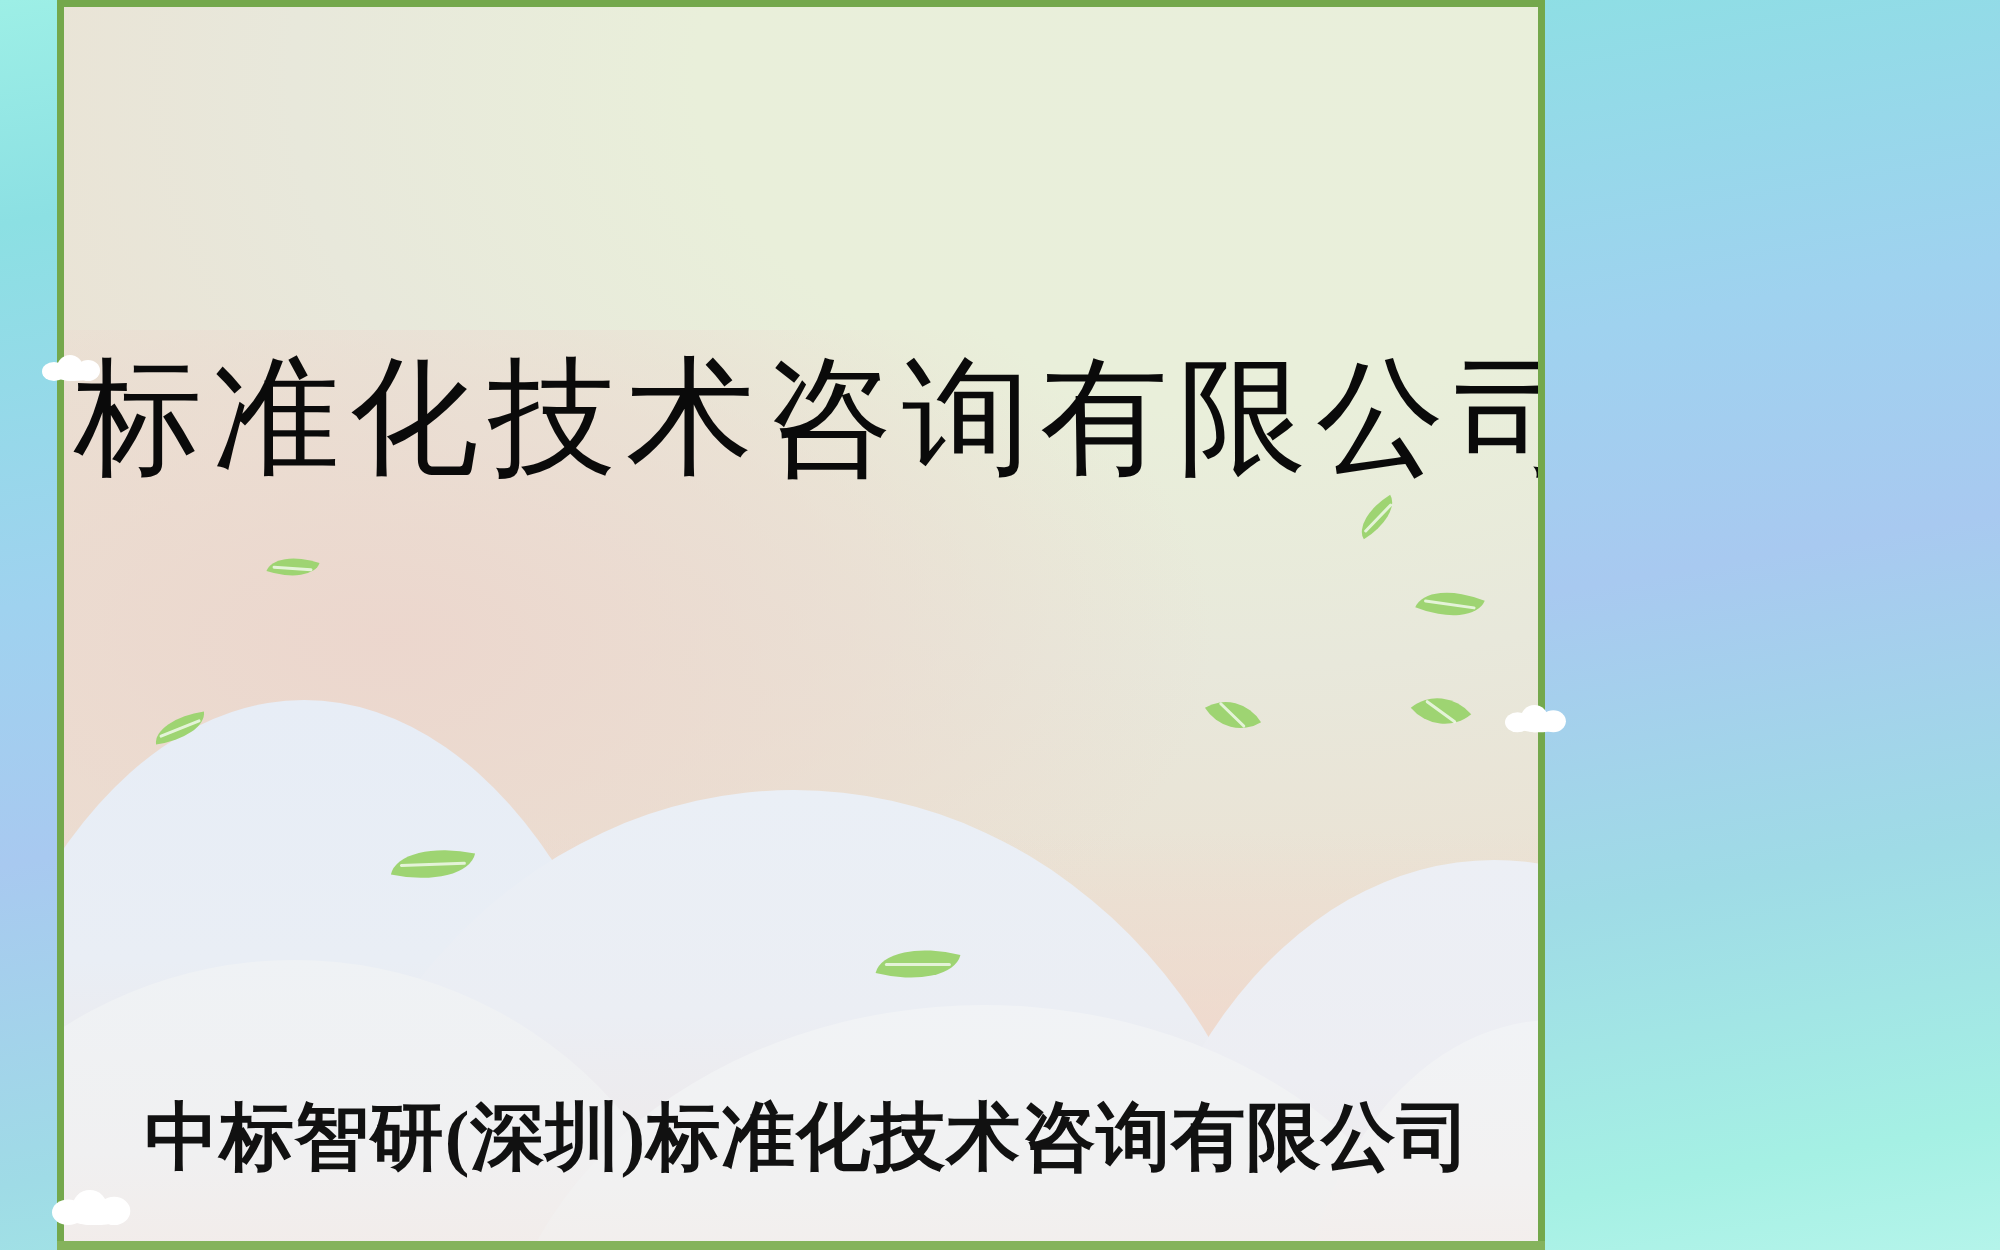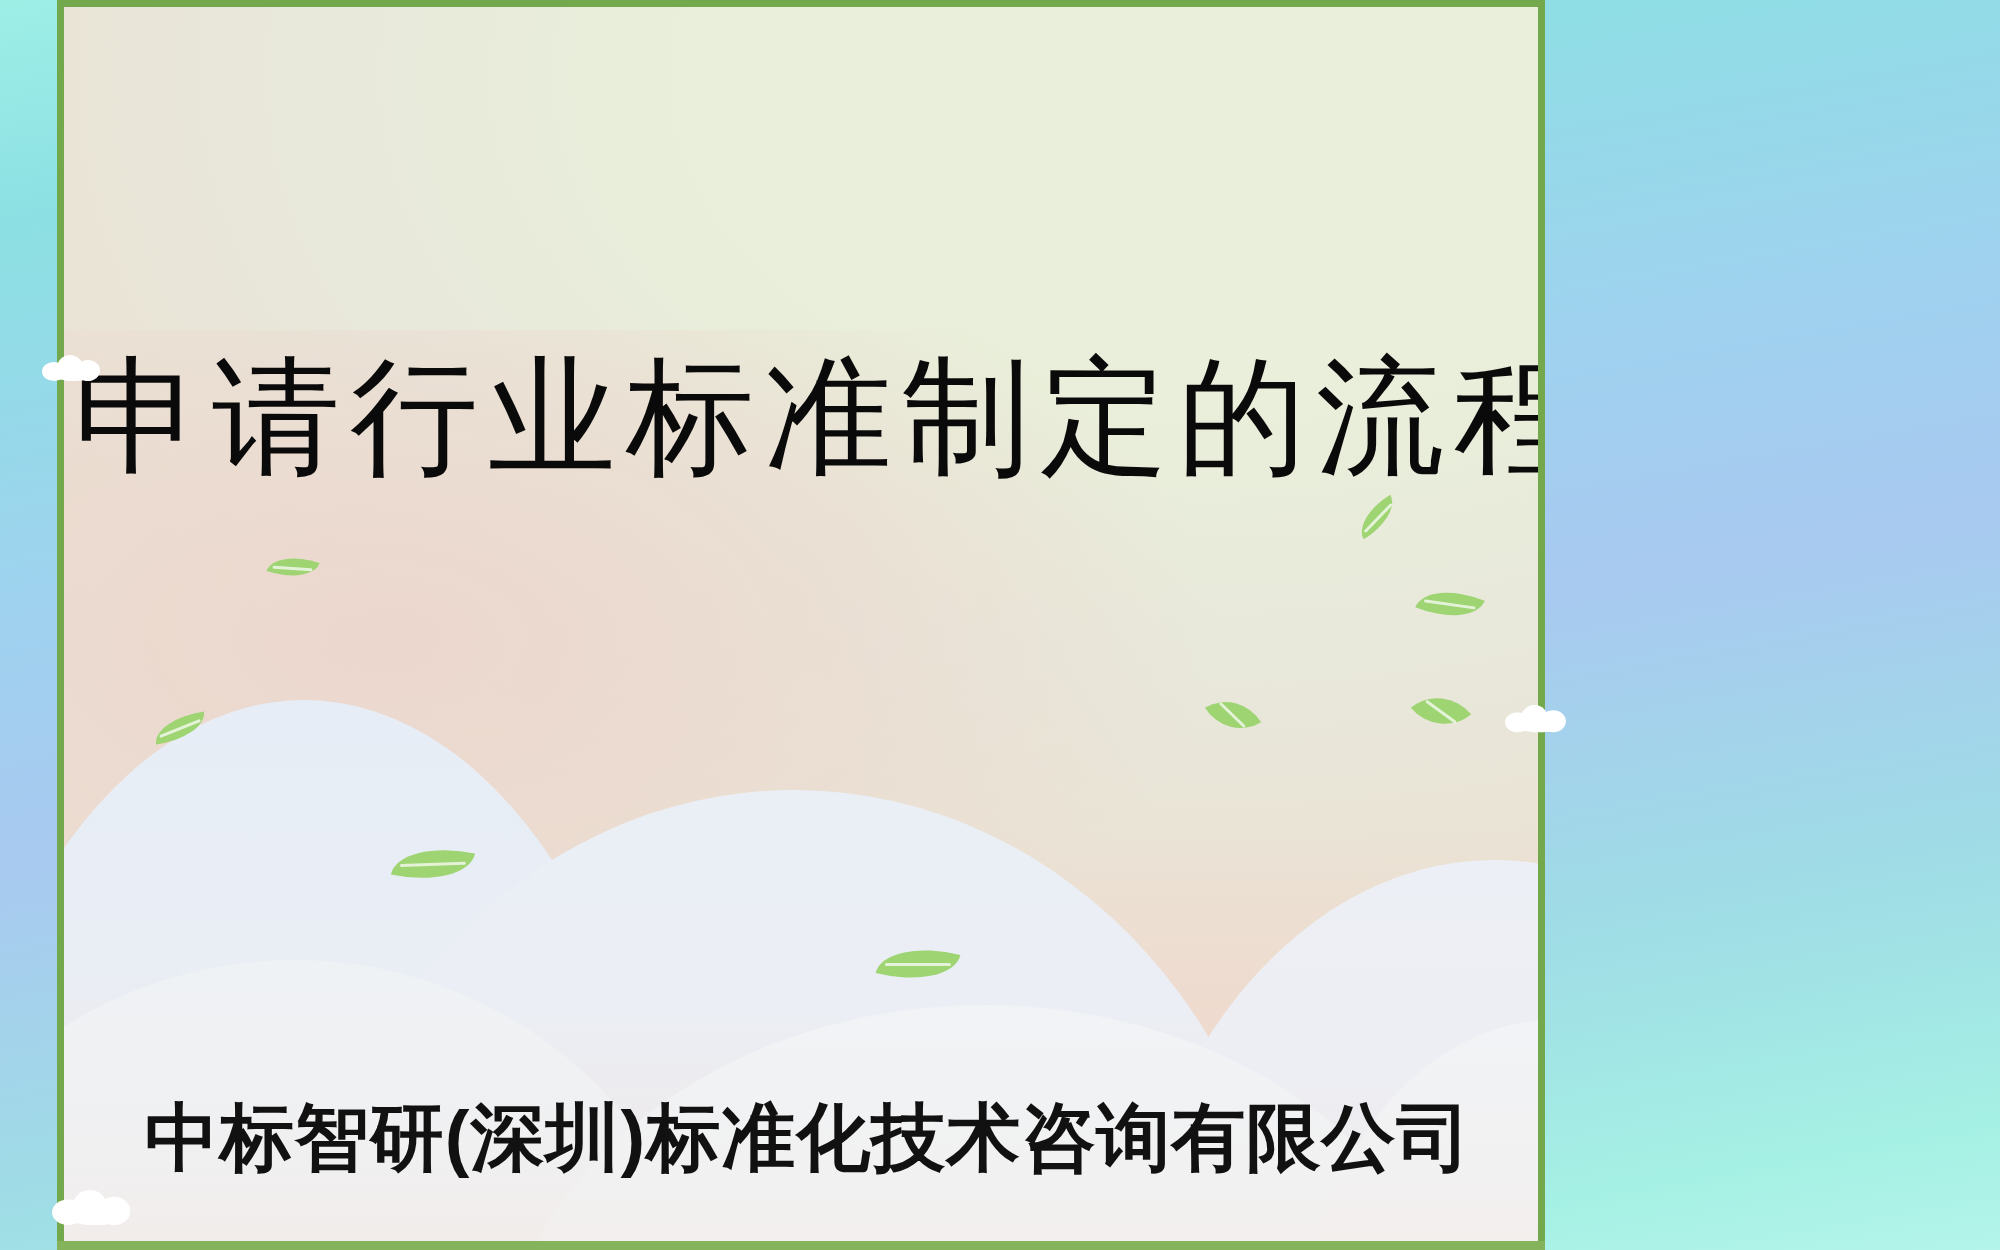--- a/index.html
+++ b/index.html
@@ -179,21 +179,21 @@
 
   #subtitle-block {
     position: absolute;
     left: 0;
     bottom: 72px;
     width: 1488px;
     text-align: center;
   }
   #slide-subtitle {
     margin: 0;
-    font-family: Liberation Sans, sans-serif;
+    font-family: Liberation Serif, serif;
     font-size: 74px;
     font-weight: 700;
     line-height: 1.1;
     color: #111111;
     letter-spacing: 1px;
     white-space: nowrap;
   }
 </style>
 </head>
 <body>
@@ -217,21 +217,21 @@
     <div class="leaf" id="leaf-1"></div>
     <div class="leaf" id="leaf-2"></div>
     <div class="leaf" id="leaf-3"></div>
     <div class="leaf" id="leaf-4"></div>
     <div class="leaf" id="leaf-5"></div>
     <div class="leaf" id="leaf-6"></div>
     <div class="leaf" id="leaf-7"></div>
     <div class="leaf" id="leaf-8"></div>
 
     <div id="title-block">
-      <h1 id="slide-title">申请行业标准制定的流程</h1>
+      <h1 id="slide-title">标准化技术咨询有限公司</h1>
     </div>
 
     <div id="subtitle-block">
       <p id="slide-subtitle">中标智研(深圳)标准化技术咨询有限公司</p>
     </div>
 
   </div>
 
   <div id="rail-top"></div>
   <div id="rail-bottom"></div>

